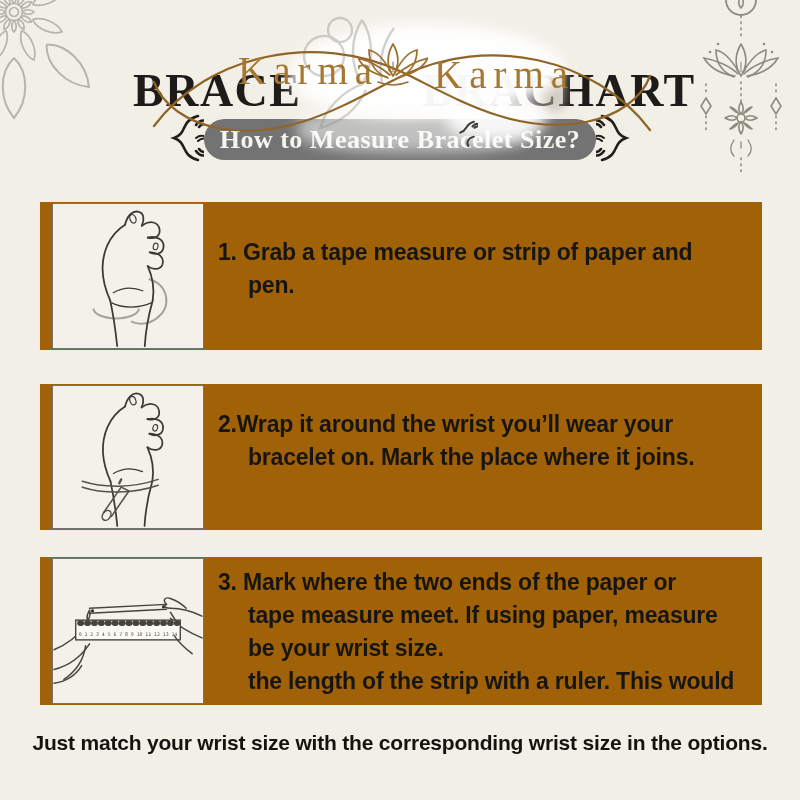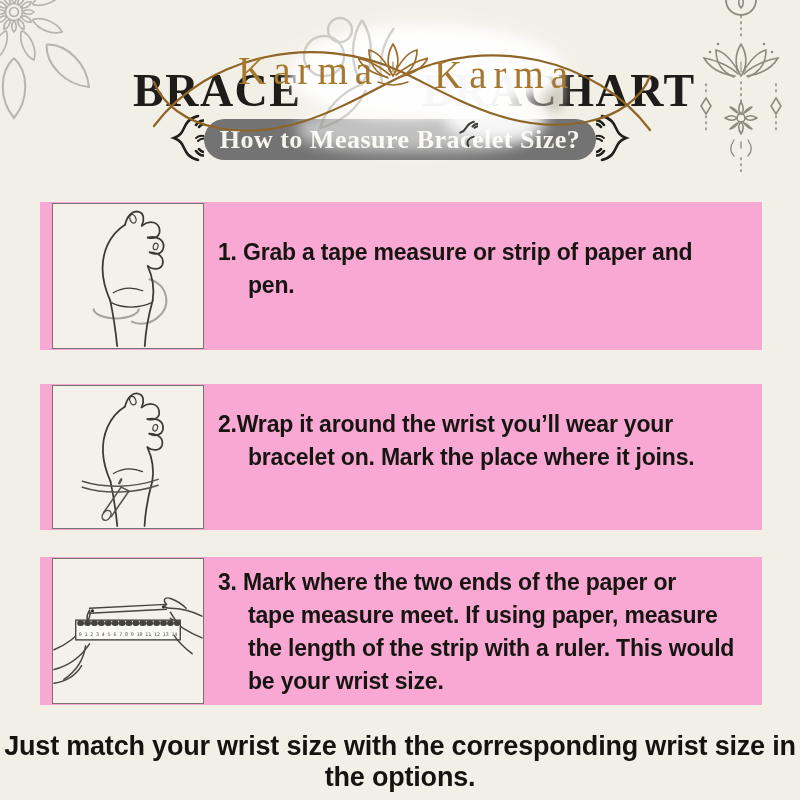--- a/index.html
+++ b/index.html
@@ -44,21 +44,21 @@
   .ghost{left:278px;top:14px;width:170px;height:128px;opacity:.42;z-index:3;}
   .arcs{left:146px;top:30px;width:512px;height:132px;z-index:4;}
   .logo-word{
     font-family:"Liberation Serif", serif;font-size:39px;color:#a5772f;
     letter-spacing:7px;z-index:5;font-weight:400;
   }
   .logo-karma{left:238px;top:48px;}
   .logo-ripple{left:434px;top:52px;}
   .logo-lotus{left:358px;top:38px;width:70px;height:64px;z-index:5;}
   
-  .row{left:40px;width:722px;background:#f9a8d4;z-index:1;}
+  .row{left:40px;width:722px;background:#a16207;z-index:1;}
   .row1{top:202px;height:148px;}
   .row2{top:384px;height:146px;}
   .row3{top:557px;height:148px;}
   .imgbox{
     position:absolute;left:12px;top:1px;bottom:1px;width:152px;
     background:#f3f1e9;border:1px solid #76746d;box-sizing:border-box;
   }
   .imgbox svg{width:100%;height:100%;}
   .step-text{
     position:absolute;left:178px;right:8px;
@@ -66,21 +66,21 @@
     color:#161511;
   }
   .row1 .step-text{top:34px;}
   .row2 .step-text{top:24px;}
   .row3 .step-text{top:9px;}
   .step-text .ln{white-space:nowrap;}
   .step-text .ln.indent{padding-left:30px;}
   
   .footer-note{
     left:0;top:731px;width:800px;text-align:center;
-    font-size:27px;font-weight:600;letter-spacing:-0.2px;color:#14130f;z-index:1;
+    font-size:21px;font-weight:600;letter-spacing:-0.2px;color:#14130f;z-index:1;
   }
 </style>
 </head>
 <body>
 
 <svg width="0" height="0" style="position:absolute" aria-hidden="true">
   <defs>
     <g id="hand-shape" fill="none" stroke="#3c3a36" stroke-width="1.8" stroke-linecap="round">
       <path d="M64,144 C62,124 60,112 57,98"></path>
       <path d="M92,144 C93,126 96,112 100,98"></path>
@@ -305,18 +305,18 @@
         <text x="25" y="78" textLength="100" font-size="5" fill="#55524c" stroke="none" font-family="DejaVu Sans Mono, monospace">0 1 2 3 4 5 6 7 8 9 10 11 12 13 14</text>
 
         <path d="M10,122 C22,114 30,102 32,88"></path>
         <path d="M140,96 C132,90 126,84 122,78"></path>
       </g>
     </svg>
   </div>
   <div class="step-text">
     <div class="ln">3. Mark where the two ends of the paper or</div>
     <div class="ln indent">tape measure meet. If using paper, measure</div>
+    <div class="ln indent">be your wrist size.</div>
     <div class="ln indent">the length of the strip with a ruler. This would</div>
-    <div class="ln indent">be your wrist size.</div>
   </div>
 </div>
 
 <div class="abs footer-note">Just match your wrist size with the corresponding wrist size in the options.</div>
 
 </body></html>

